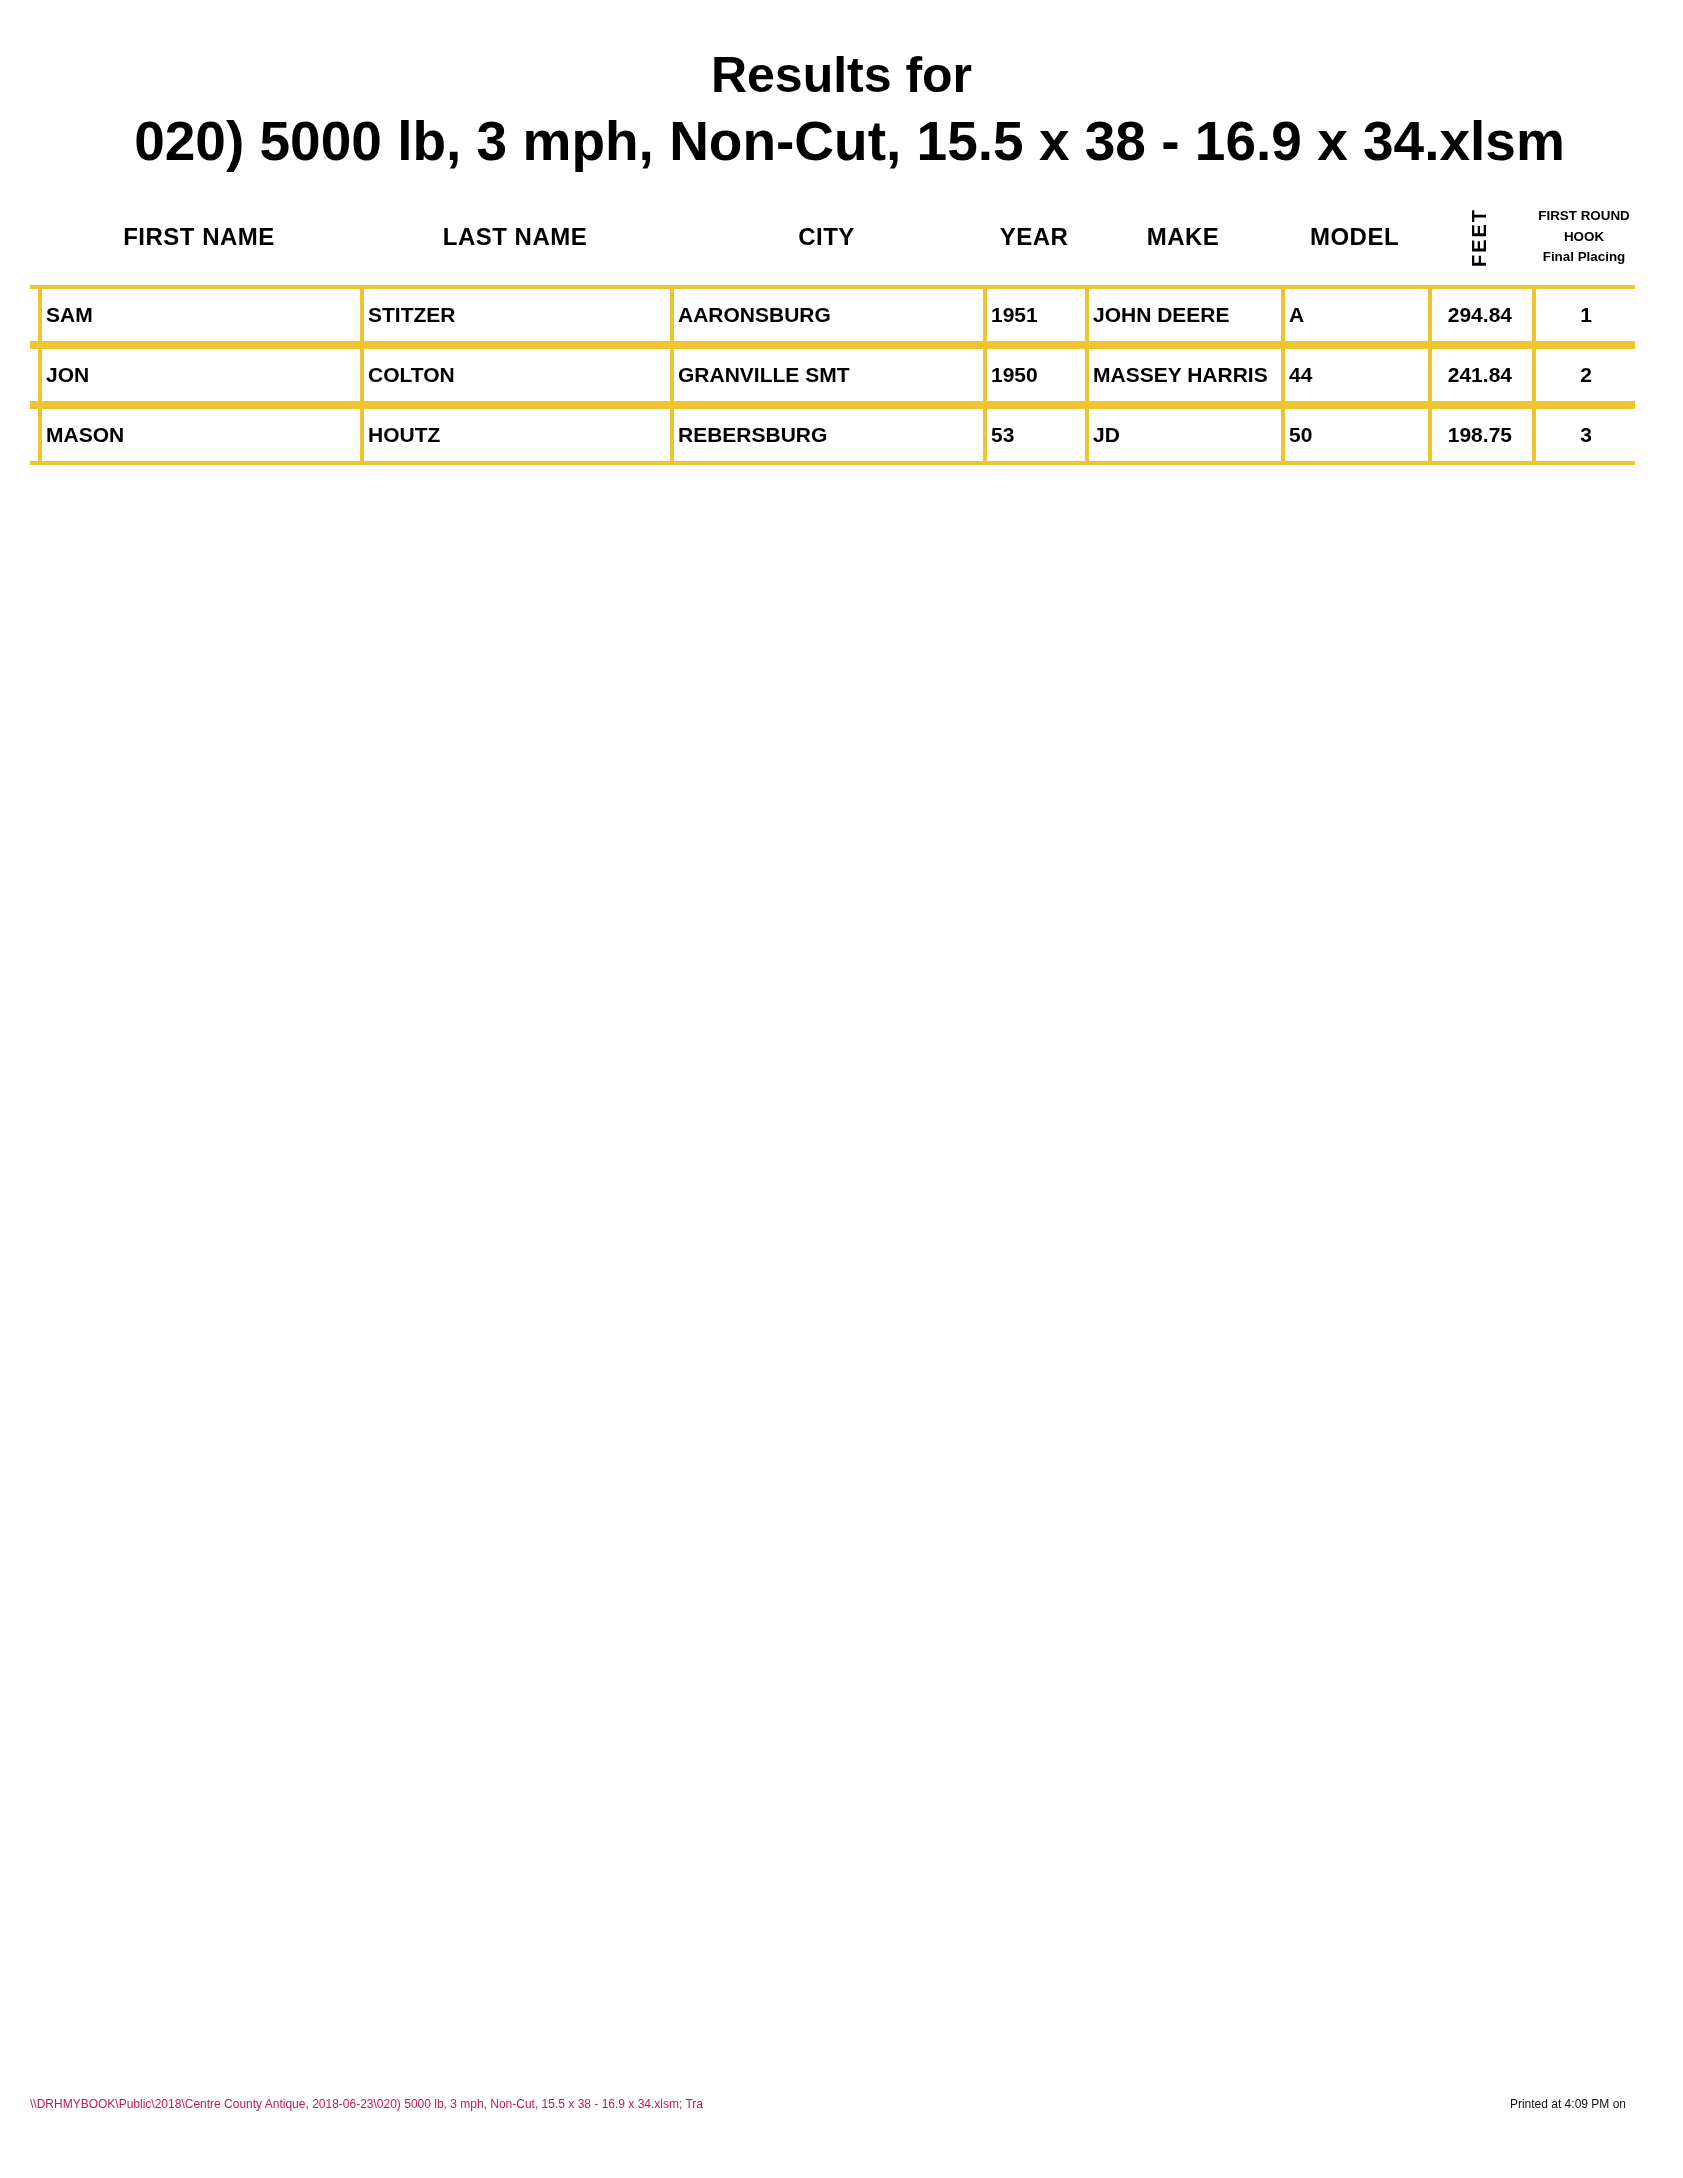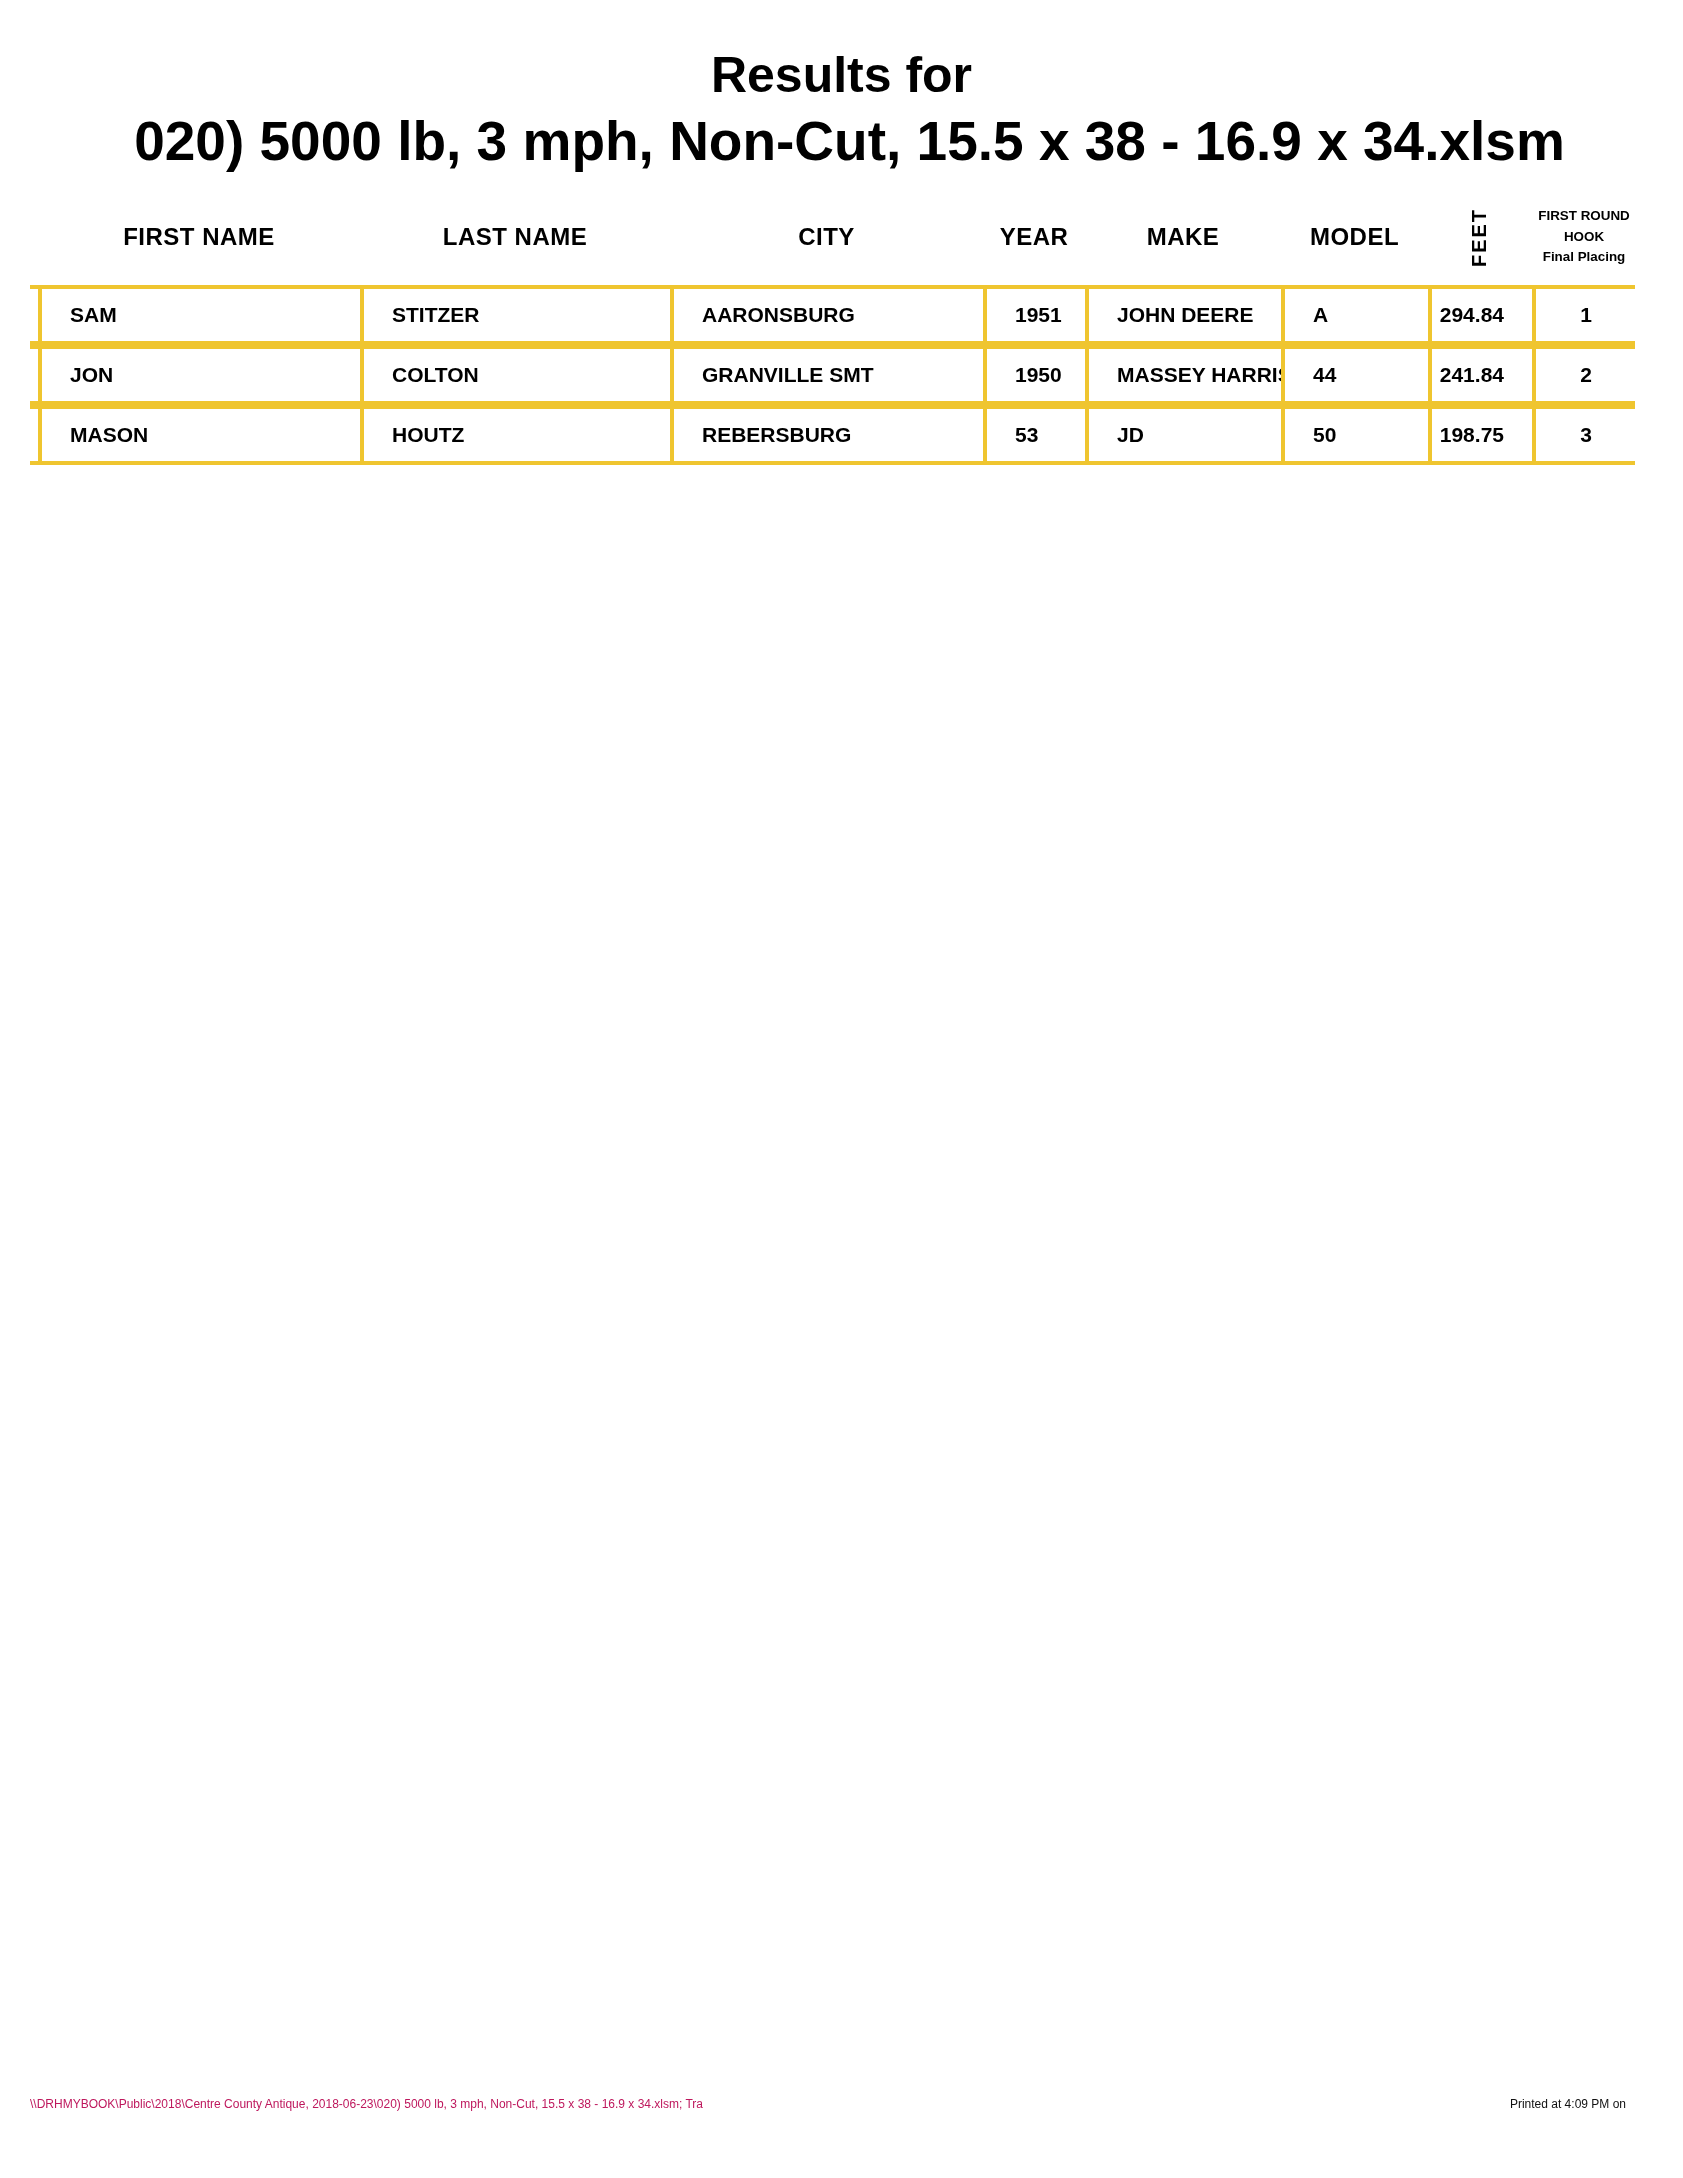--- a/index.html
+++ b/index.html
@@ -73,28 +73,28 @@
     border-bottom:4px solid var(--gold);
     box-sizing:border-box;
   }
   .cell{
     border-left:4px solid var(--gold);
     box-sizing:border-box;
     display:flex;
     align-items:center;
     font-weight:bold;
     font-size:21px;
-    padding-left:28px;
+    padding-left:4px;
     overflow:hidden;
     white-space:nowrap;
   }
   .cell.num-right{
     justify-content:flex-end;
     padding-left:0;
-    padding-right:28px;
+    padding-right:20px;
   }
   .cell.num-center{
     justify-content:center;
     padding-left:0;
   }
   .spacer{border:none;}
   .footer-left{
     position:absolute;
     top:2097px;
     left:30px;

